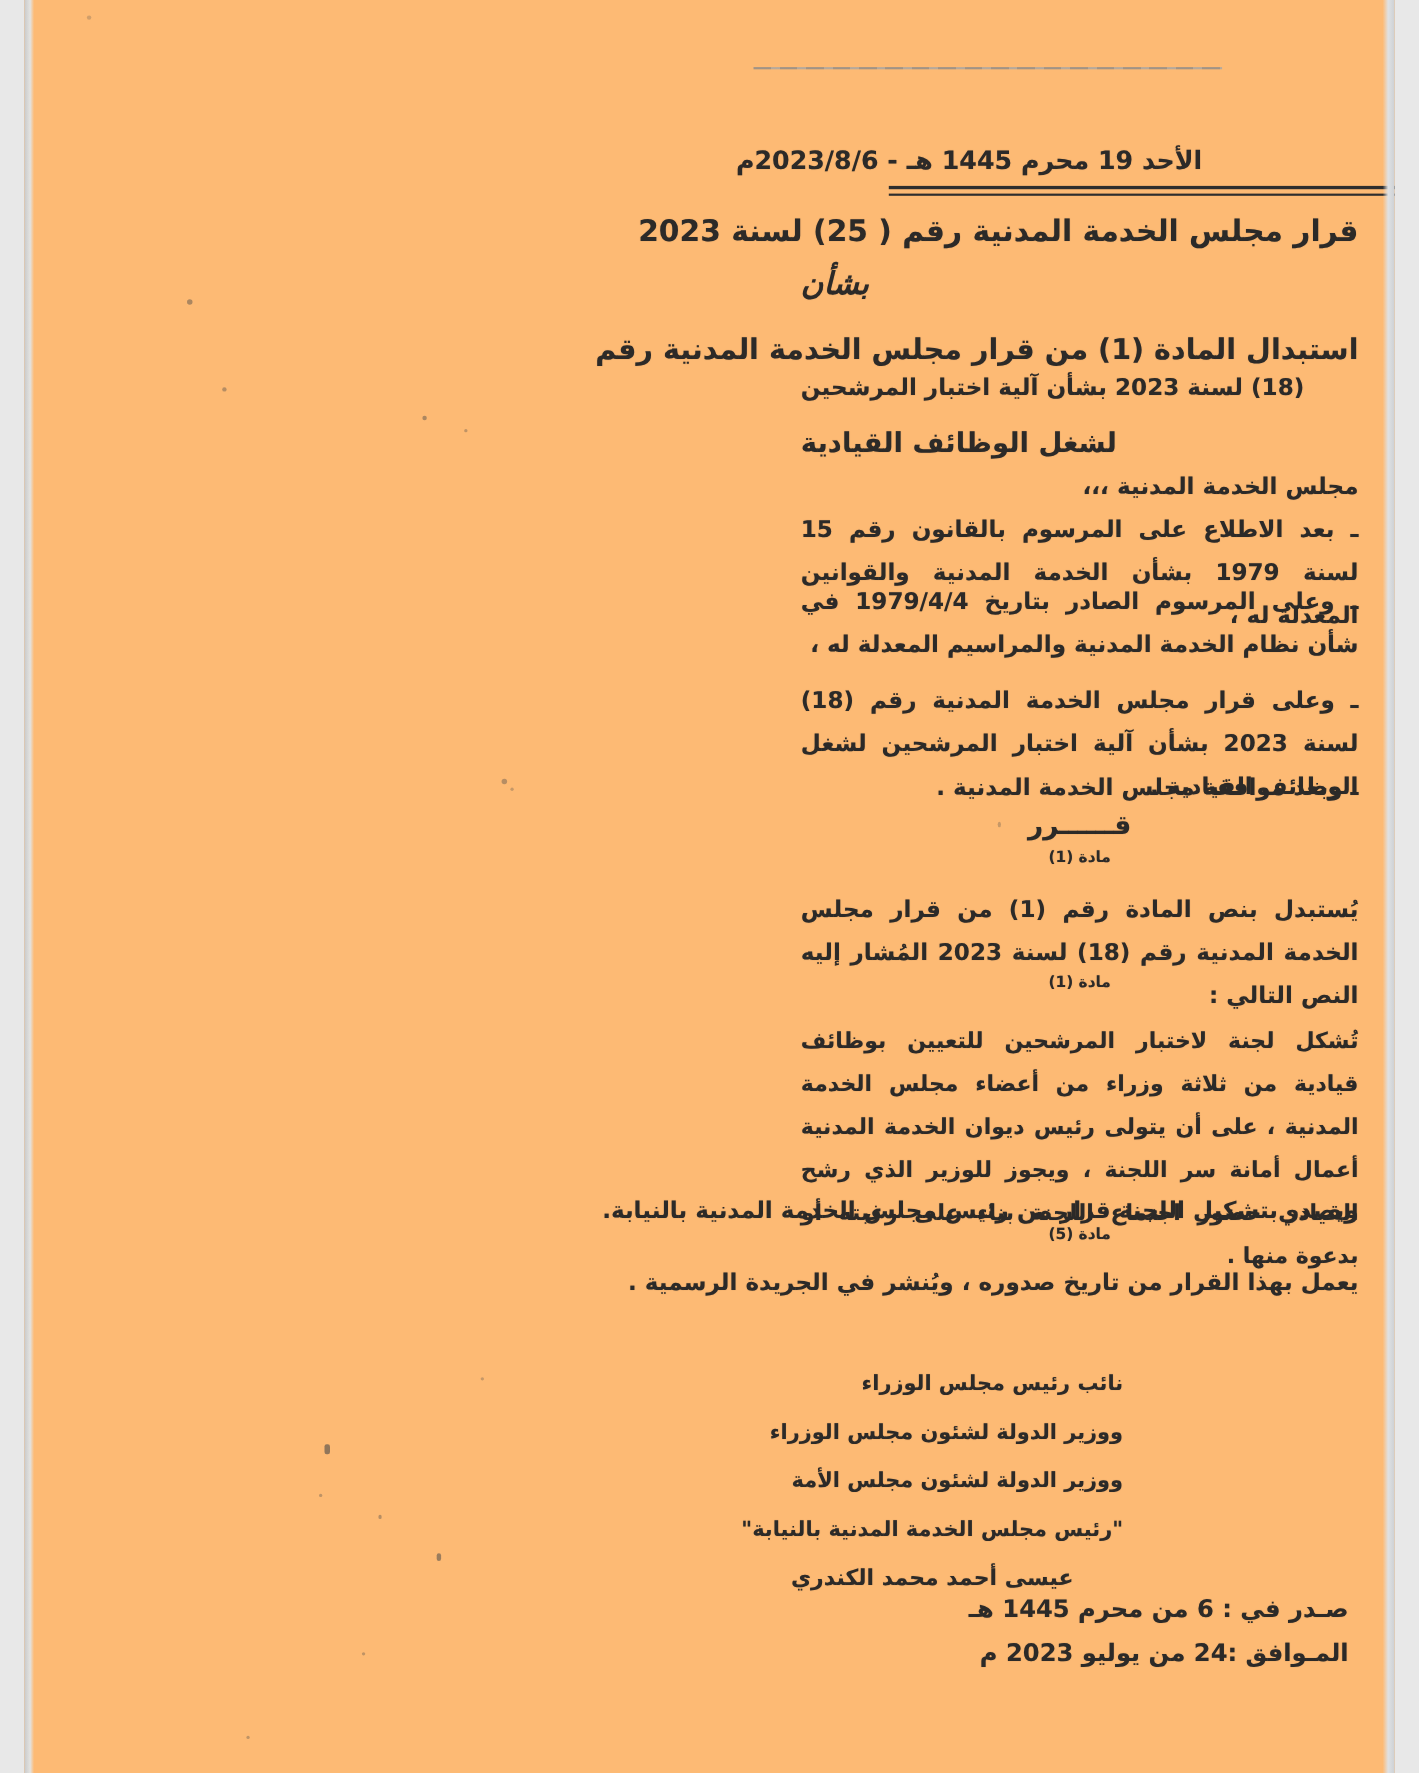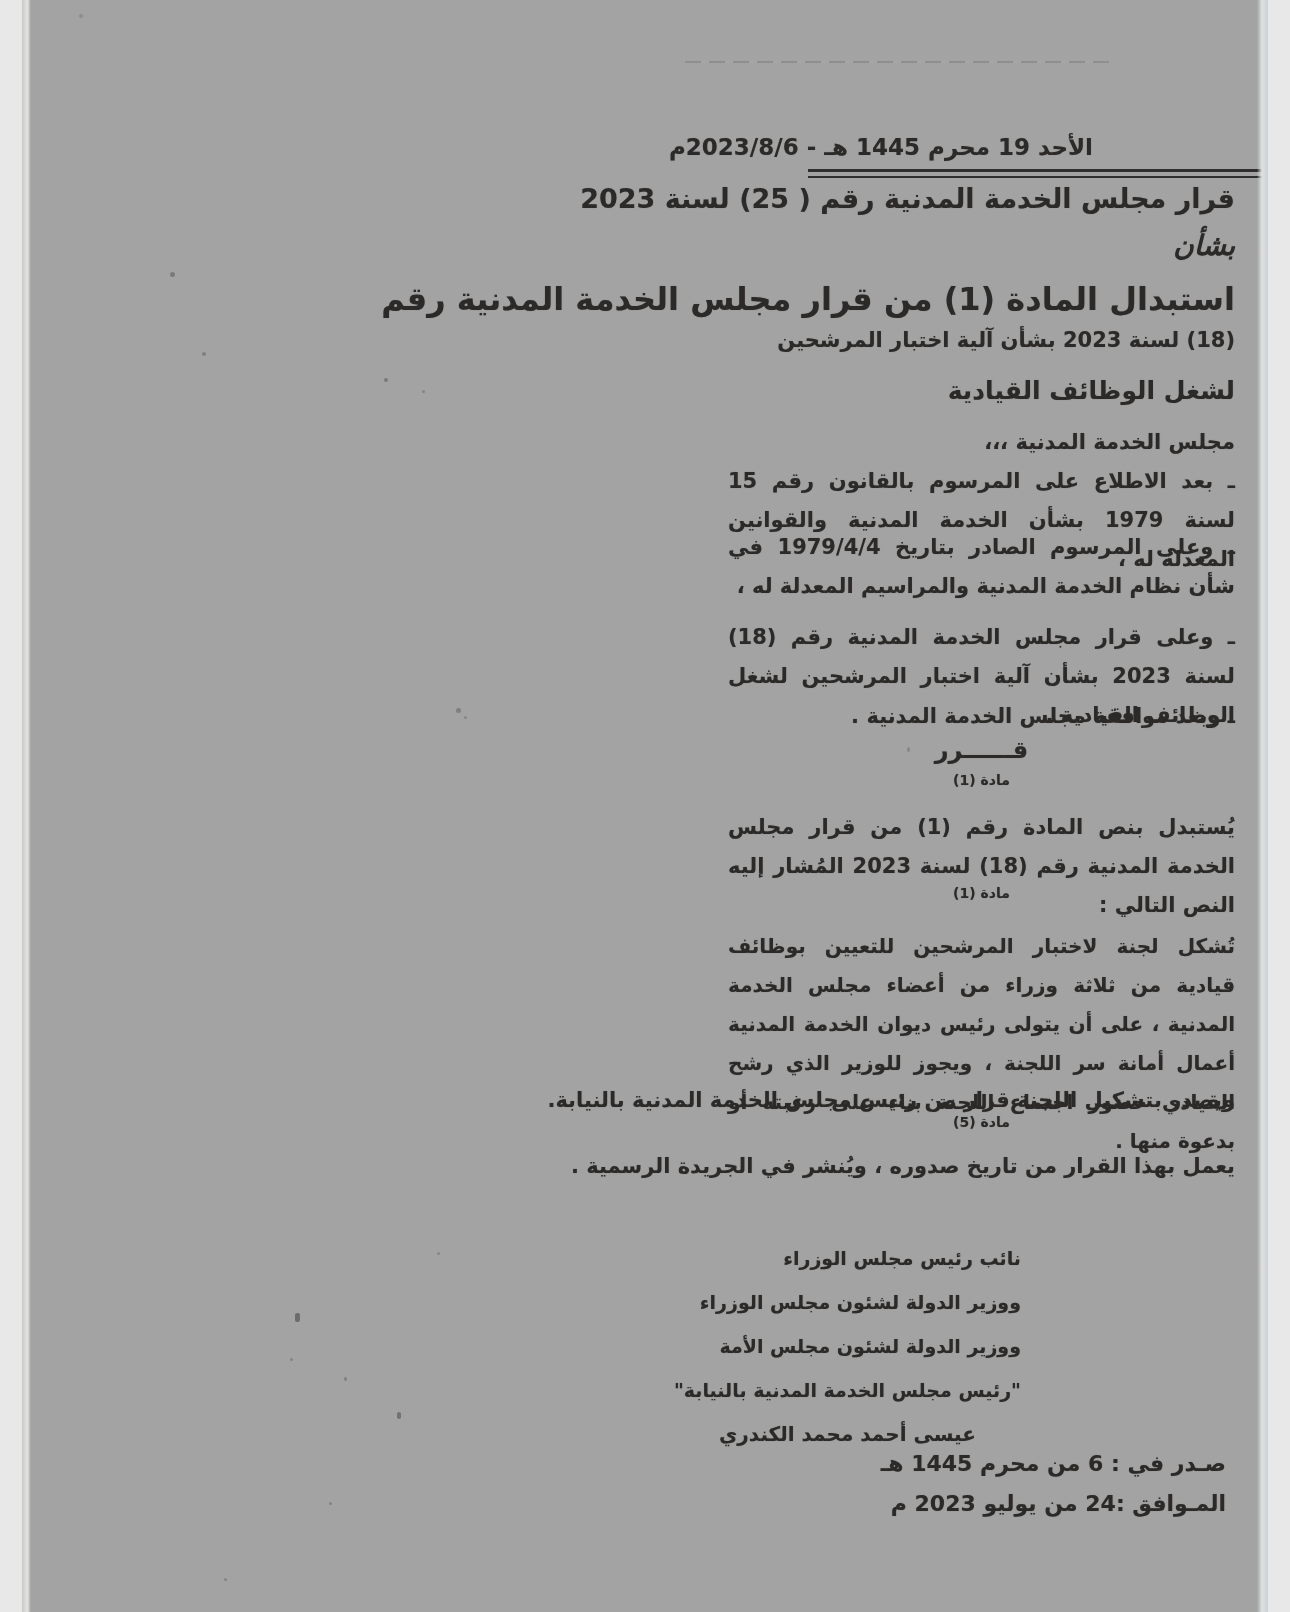--- a/index.html
+++ b/index.html
@@ -1,20 +1,20 @@
 <!DOCTYPE html>
 <html lang="ar"><head>
 <meta charset="utf-8">
 <style>
   html,body{margin:0;padding:0;background:#e8e8e8;}
   .page{
     position:relative;
     width:1246px;height:1612px;
     margin:0 auto;
-    background:#a3a3a3;
+    background:#fdba74;
     overflow:hidden;
     font-family:"DejaVu Sans", sans-serif;
     color:#2c2a28;
     direction:rtl;
   }
   
   .edge-right{
     position:absolute;top:0;right:0;width:11px;height:100%;
     background:linear-gradient(to left,#ccd0d4 0,#dfe1e3 55%,rgba(223,225,227,0) 100%);
   }
@@ -35,24 +35,24 @@
   
   .abs{position:absolute;right:33px;width:507px;}
   .txt{
     font-weight:700;
     text-shadow:0 0 1px rgba(60,55,50,.35);
   }
   .date-line{
     position:absolute;top:134px;right:175px;
     font-size:23px;white-space:nowrap;
   }
-  .title{ text-align:right;white-space:nowrap; }
+  .title{ text-align:left;white-space:nowrap;margin-top:12px; }
   .t1{top:183px;font-size:27px;}
   .t2{top:229px;font-size:28px;font-style:italic;}
-  .t3{top:280px;font-size:32px;}
+  .t3{top:291px;font-size:26px;}
   .t4{top:328px;font-size:21px;}
   .t5{top:376px;font-size:25px;}
 
   .body{font-size:21px;line-height:39px;text-align:justify;}
   .one{white-space:nowrap;text-align:right;}
   .sal{top:423px;}
   .b1{top:462px;}
   .b2{top:528px;}
   .b3{top:618px;}
   .b4{top:697px;white-space:nowrap;text-align:right;}

